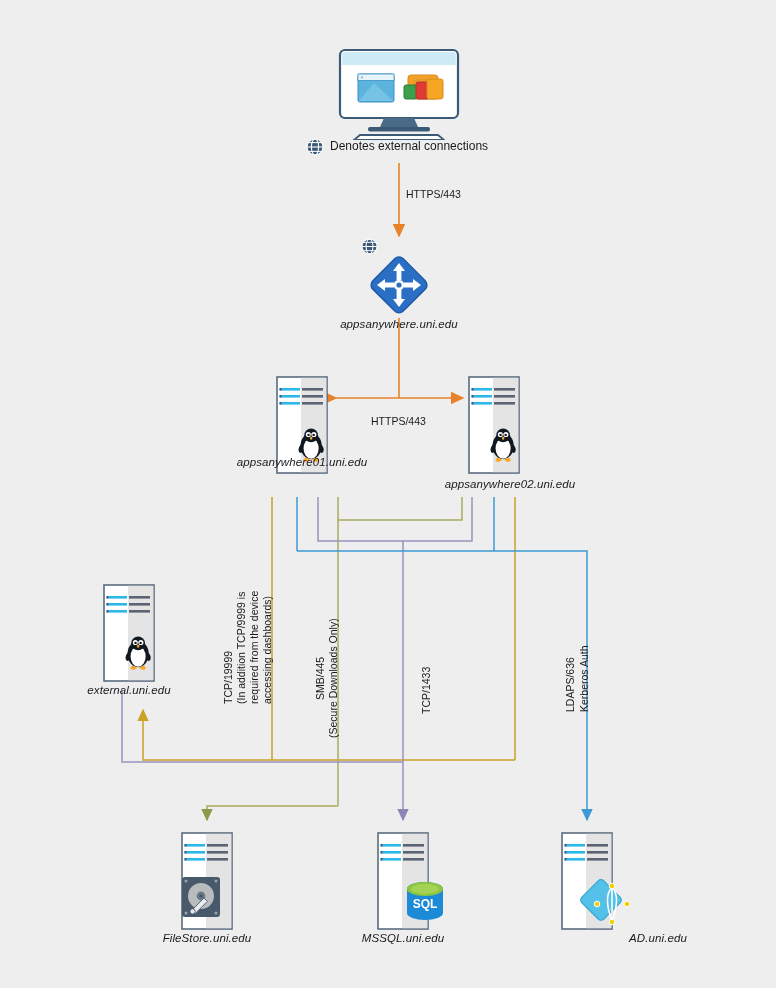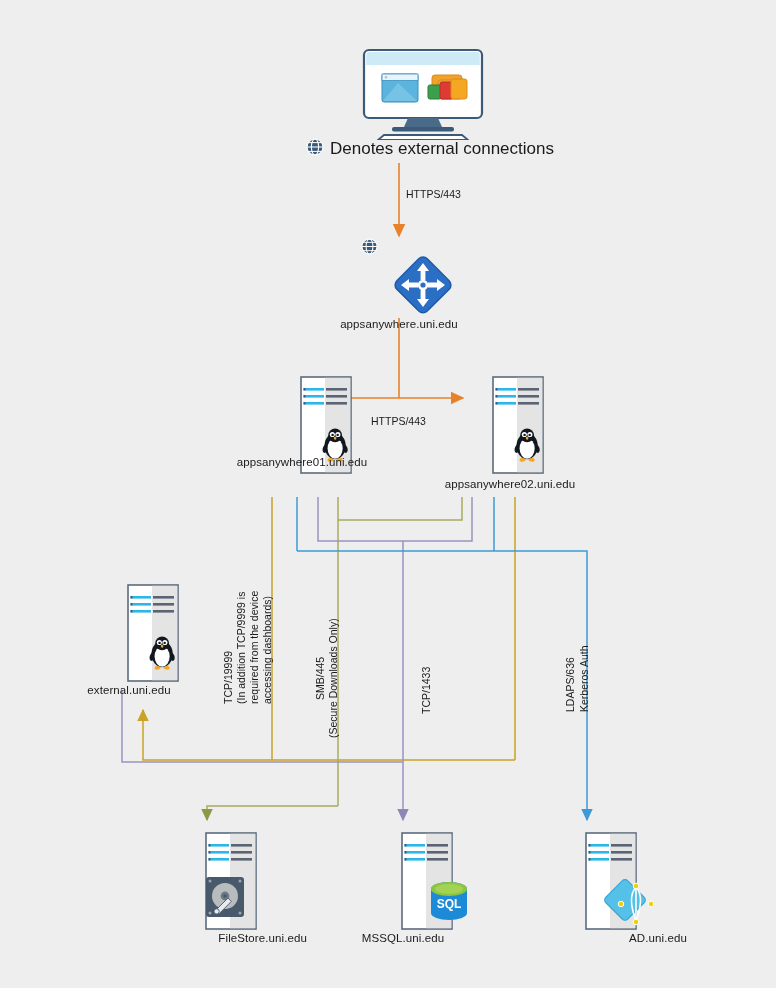--- a/index.html
+++ b/index.html
@@ -7,45 +7,46 @@
   body{
     width:776px;height:988px;
     background:#eeeeee;
     font-family:"Liberation Sans", sans-serif;
     overflow:hidden;
     position:relative;
   }
   #canvas{position:absolute;left:0;top:0;width:776px;height:988px;}
   svg.layer{position:absolute;left:0;top:0;width:776px;height:988px;pointer-events:none;}
 
-  .node{position:absolute;margin-left:24px;}
+  .node{position:absolute;}
   .node-label{
     position:absolute;
     text-align:center;
     font-size:11.5px;
     color:#1a1a1a;
     letter-spacing:.1px;
     white-space:nowrap;
     line-height:1.2;
+    font-style:italic;
   }
   .edge-label{
     position:absolute;
     font-size:10.5px;
     color:#1a1a1a;
     white-space:nowrap;
     line-height:1.25;
   }
   .edge-label.vert{
     transform-origin:0 0;
     transform:rotate(-90deg);
     text-align:left;
   }
   .legend-text{
     position:absolute;
-    font-size:17px;
+    font-size:12px;
     color:#1a1a1a;
     white-space:nowrap;
   }
 </style>
 </head>
 <body>
 
 <div id="canvas">
 
   <svg class="layer" viewBox="0 0 776 988">
@@ -281,21 +282,21 @@
         <circle cx="19" cy="19" r="1.8" fill="#47596b"></circle>
         <path d="M10,33 L22,21 l3.4,3.4 L13.4,36.4 z" fill="#e9ecef" stroke="#47596b" stroke-width="0.9"></path>
         <circle cx="10.6" cy="34.4" r="2.6" fill="#e9ecef" stroke="#47596b" stroke-width="0.9"></circle>
         <circle cx="4" cy="4" r="1.5" fill="#9aa5ad"></circle>
         <circle cx="34" cy="4" r="1.5" fill="#9aa5ad"></circle>
         <circle cx="4" cy="36" r="1.5" fill="#9aa5ad"></circle>
         <circle cx="34" cy="36" r="1.5" fill="#9aa5ad"></circle>
       </g>
     </svg>
   </div>
-  <div class="node-label" style="left:107px;top:932px;width:200px;text-align:right;">FileStore.uni.edu</div>
+  <div class="node-label" style="left:107px;top:932px;width:200px;">FileStore.uni.edu</div>
 
   <div class="node" style="left:377px;top:832px;width:52px;height:98px;">
     <svg width="72" height="98" viewBox="0 0 72 98">
       <rect x="1" y="1" width="50" height="96" fill="#ffffff" stroke="#5b6b7d" stroke-width="1.6"></rect>
       <rect x="25" y="1.8" width="25.4" height="94.4" fill="#e4e4e4"></rect>
       <g>
         <rect x="5" y="12" width="19" height="2.6" fill="#2bb8e8"></rect>
         <rect x="5" y="19" width="19" height="2.6" fill="#2bb8e8"></rect>
         <rect x="5" y="26" width="19" height="2.6" fill="#2bb8e8"></rect>
         <rect x="26" y="12" width="21" height="2.6" fill="#5a6472"></rect>

